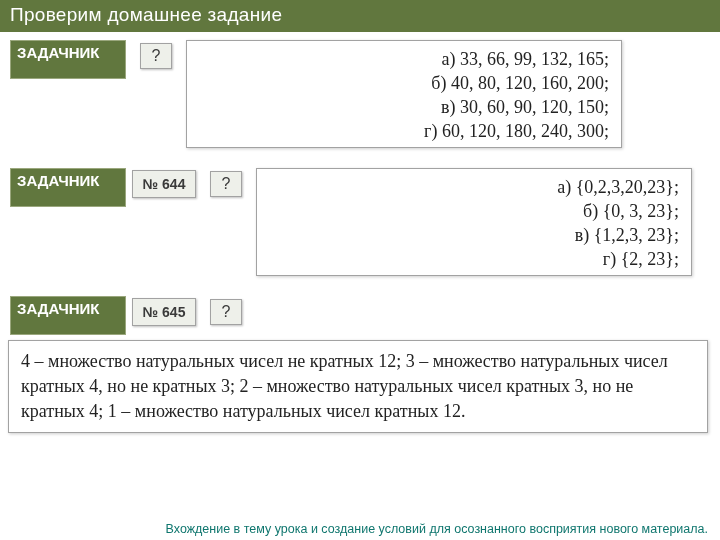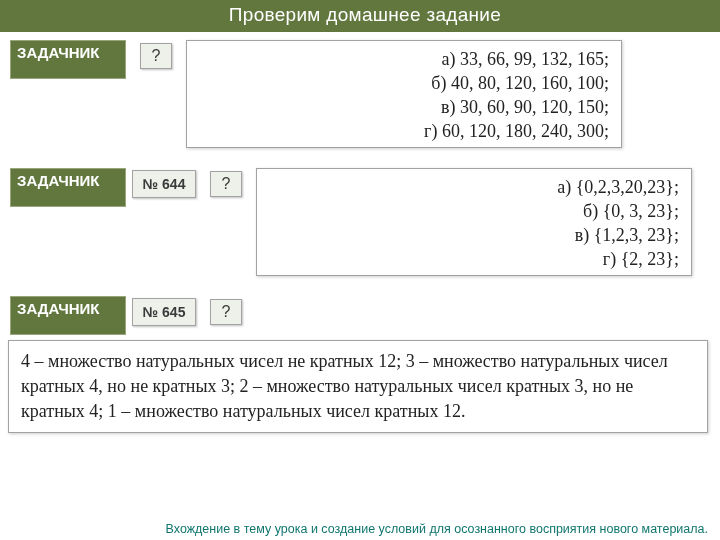--- a/index.html
+++ b/index.html
@@ -15,21 +15,20 @@
   }
   .top-bar {
     height: 32px;
     background: #61773e;
     color: #fff;
     font-family: Verdana, Geneva, sans-serif;
     font-size: 19px;
     line-height: 30px;
     padding-left: 10px;
     letter-spacing: 0.3px;
-    text-align: center;
   }
   .footer {
     position: absolute;
     bottom: 4px;
     right: 12px;
     font-family: Verdana, Geneva, sans-serif;
     font-size: 12.5px;
     color: #0f766e;
   }
   .tbl {
@@ -111,21 +110,21 @@
 <body>
 
 <div class="top-bar">Проверим домашнее задание</div>
 
 <div class="tbl tbl1">
   <div class="row">
     <div class="label">ЗАДАЧНИК</div>
     <div class="qmark">?</div>
     <div class="answer answer-a">
       <div class="ans-line">а) 33, 66, 99, 132, 165;</div>
-      <div class="ans-line">б) 40, 80, 120, 160, 100;</div>
+      <div class="ans-line">б) 40, 80, 120, 160, 200;</div>
       <div class="ans-line">в) 30, 60, 90, 120, 150;</div>
       <div class="ans-line">г) 60, 120, 180, 240, 300;</div>
     </div>
   </div>
 </div>
 
 <div class="tbl tbl2">
   <div class="row">
     <div class="label">ЗАДАЧНИК</div>
     <div class="num">№ 644</div>

